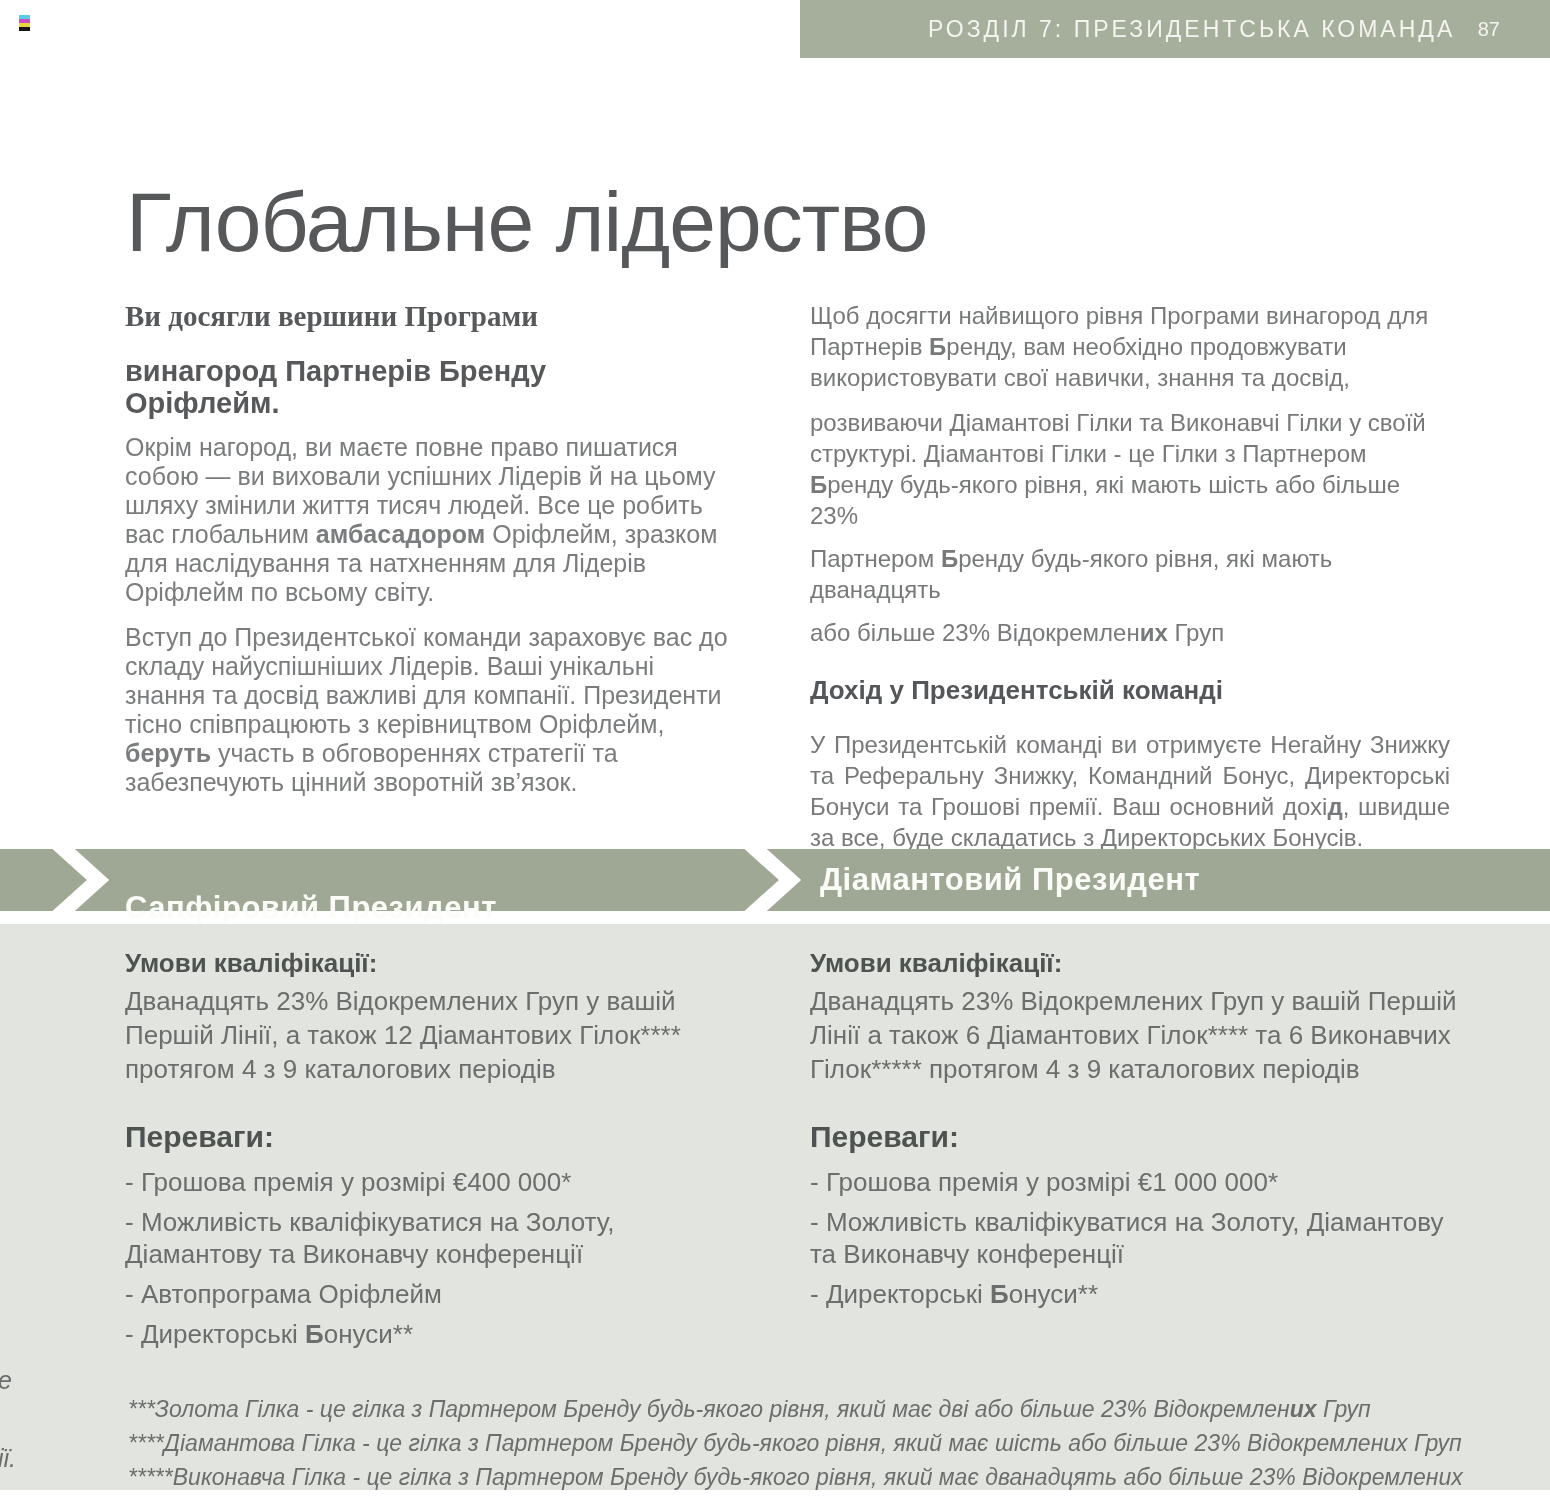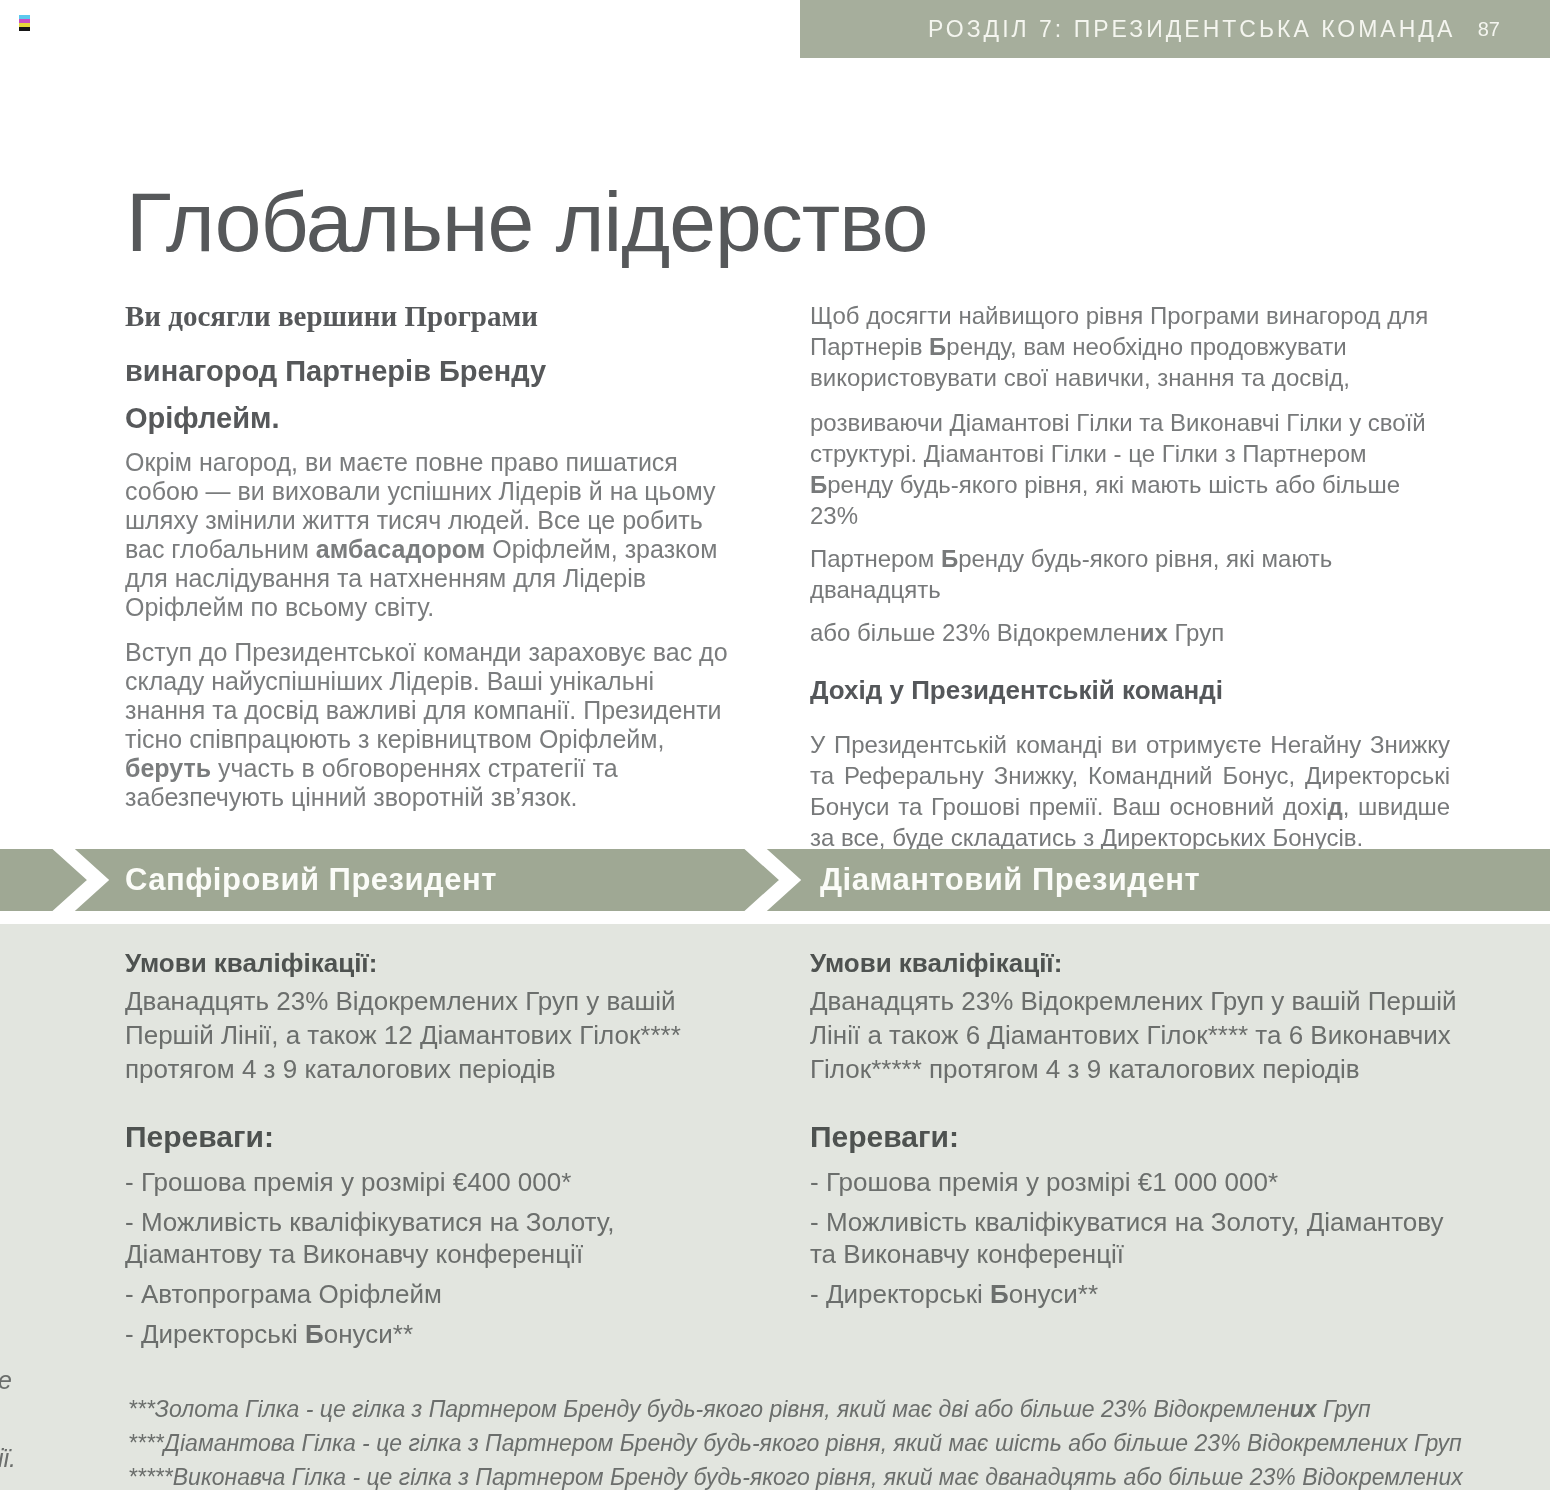--- a/index.html
+++ b/index.html
@@ -20,38 +20,38 @@
   
   .title{position:absolute;left:126px;top:160px;font-size:84px;font-weight:500;color:#56585a;
          letter-spacing:-1px;line-height:1;margin-top:20px;}
 
   
   .col-left{position:absolute;left:125px;top:300px;width:605px;}
   .col-right{position:absolute;left:810px;top:300px;width:640px;}
 
   .subtitle{font-size:29px;font-weight:bold;color:#56585a;line-height:32px;margin:0 0 14px 0;}
   .subtitle .l1{display:block;margin-bottom:23px;font-family:Liberation Serif, serif;}
-  .subtitle .l2{display:block;margin-bottom:15px;}
+  .subtitle .l2{display:block;margin-bottom:0px;}
   .subtitle .l3{display:block;}
 
   .body-p{font-size:25px;line-height:29px;margin:0 0 16px 0;color:#7a7c7d;}
   .rp{font-size:24px;line-height:31px;margin:0 0 14px 0;color:#77797a;}
   .rp.tight{margin-bottom:12px;}
   .income-h{font-size:26px;font-weight:bold;color:#54575a;margin:28px 0 24px 0;line-height:1.1;}
   .justify{text-align:justify;}
 
   .b{font-weight:bold;}
 
   
   .banner{position:absolute;left:0;top:849px;width:1550px;height:62px;background:#9fa894;}
   .banner .chev{position:absolute;top:0;height:62px;}
   .chev1{left:52px;} .chev2{left:744px;}
   .banner .label{position:absolute;top:0;height:62px;display:flex;align-items:center;
                  font-size:31px;font-weight:bold;color:#fbfcf8;letter-spacing:0.5px;}
-  .label1{left:125px;} .label2{left:820px;}
+  .label1{left:125px;margin-top:28px;} .label2{left:820px;}
 
   
   .light-bg{position:absolute;left:0;top:924px;width:1550px;height:566px;background:#e2e5df;}
   .qual-col{position:absolute;width:600px;color:#6b6e6c;}
   .qual-left{left:125px;top:946px;width:600px;}
   .qual-right{left:810px;top:946px;width:650px;}
   .qual-title{font-size:26px;font-weight:bold;color:#4e5250;margin:0 0 4px 0;line-height:34px;}
   .qual-text{font-size:26px;line-height:34px;margin:0;}
   .ben-title{font-size:30px;font-weight:bold;color:#4e5250;margin:36px 0 14px 0;line-height:30px;}
   .ben-item{font-size:26px;line-height:32px;margin:0 0 8px 0;}

